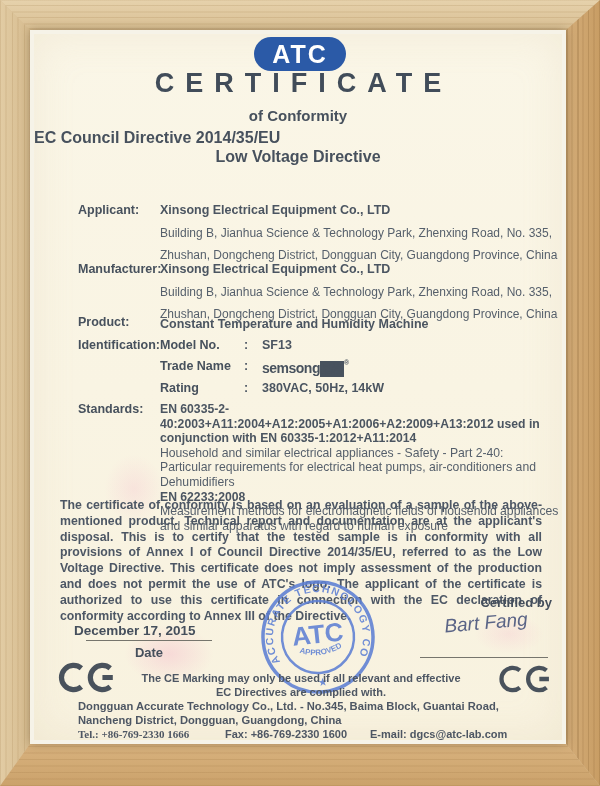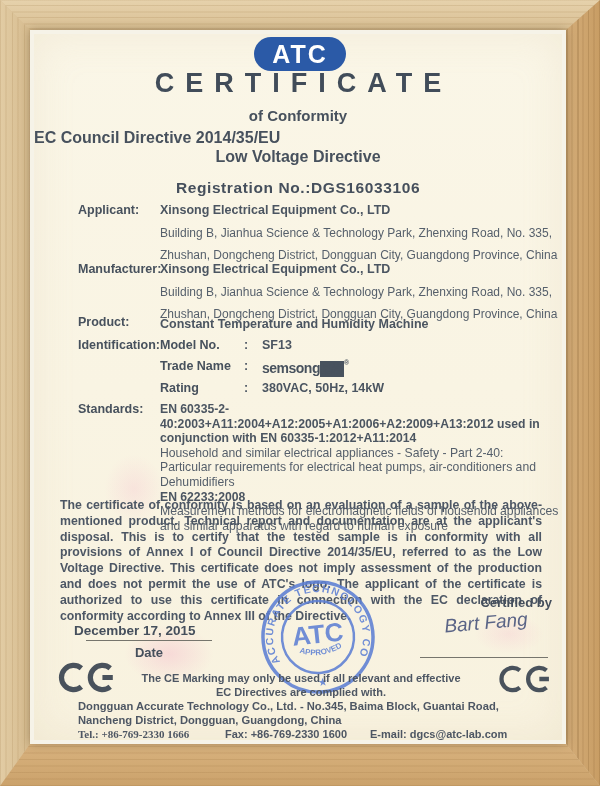--- a/index.html
+++ b/index.html
@@ -83,21 +83,20 @@
       <div class="smudge" style="left:70px;top:420px;width:60px;height:70px;background:radial-gradient(rgba(240,90,170,.10),transparent 70%);"></div>
       <div class="smudge" style="left:440px;top:580px;width:70px;height:40px;background:radial-gradient(rgba(240,90,170,.10),transparent 70%);"></div>
 
       <div class="abs atc-pill">
         <span>ATC</span>
       </div>
       <div class="abs cert-title">CERTIFICATE</div>
       <div class="abs sub1">of Conformity</div>
       <div class="abs sub2">EC Council Directive 2014/35/EU</div>
       <div class="abs sub3">Low Voltage Directive</div>
-      <div class="abs regno">Registration No.:DGS16033106</div>
 
       <div class="abs lbl" style="top:169px;">Applicant:</div>
       <div class="abs val name-line" style="top:169px;">Xinsong Electrical Equipment Co., LTD</div>
       <div class="abs val addr" style="top:188px;">Building B, Jianhua Science &amp; Technology Park, Zhenxing Road, No. 335, Zhushan, Dongcheng District, Dongguan City, Guangdong Province, China</div>
 
       <div class="abs lbl" style="top:228px;">Manufacturer:</div>
       <div class="abs val name-line" style="top:228px;">Xinsong Electrical Equipment Co., LTD</div>
       <div class="abs val addr" style="top:247px;">Building B, Jianhua Science &amp; Technology Park, Zhenxing Road, No. 335, Zhushan, Dongcheng District, Dongguan City, Guangdong Province, China</div>
 
       <div class="abs lbl" style="top:281px;">Product:</div>

